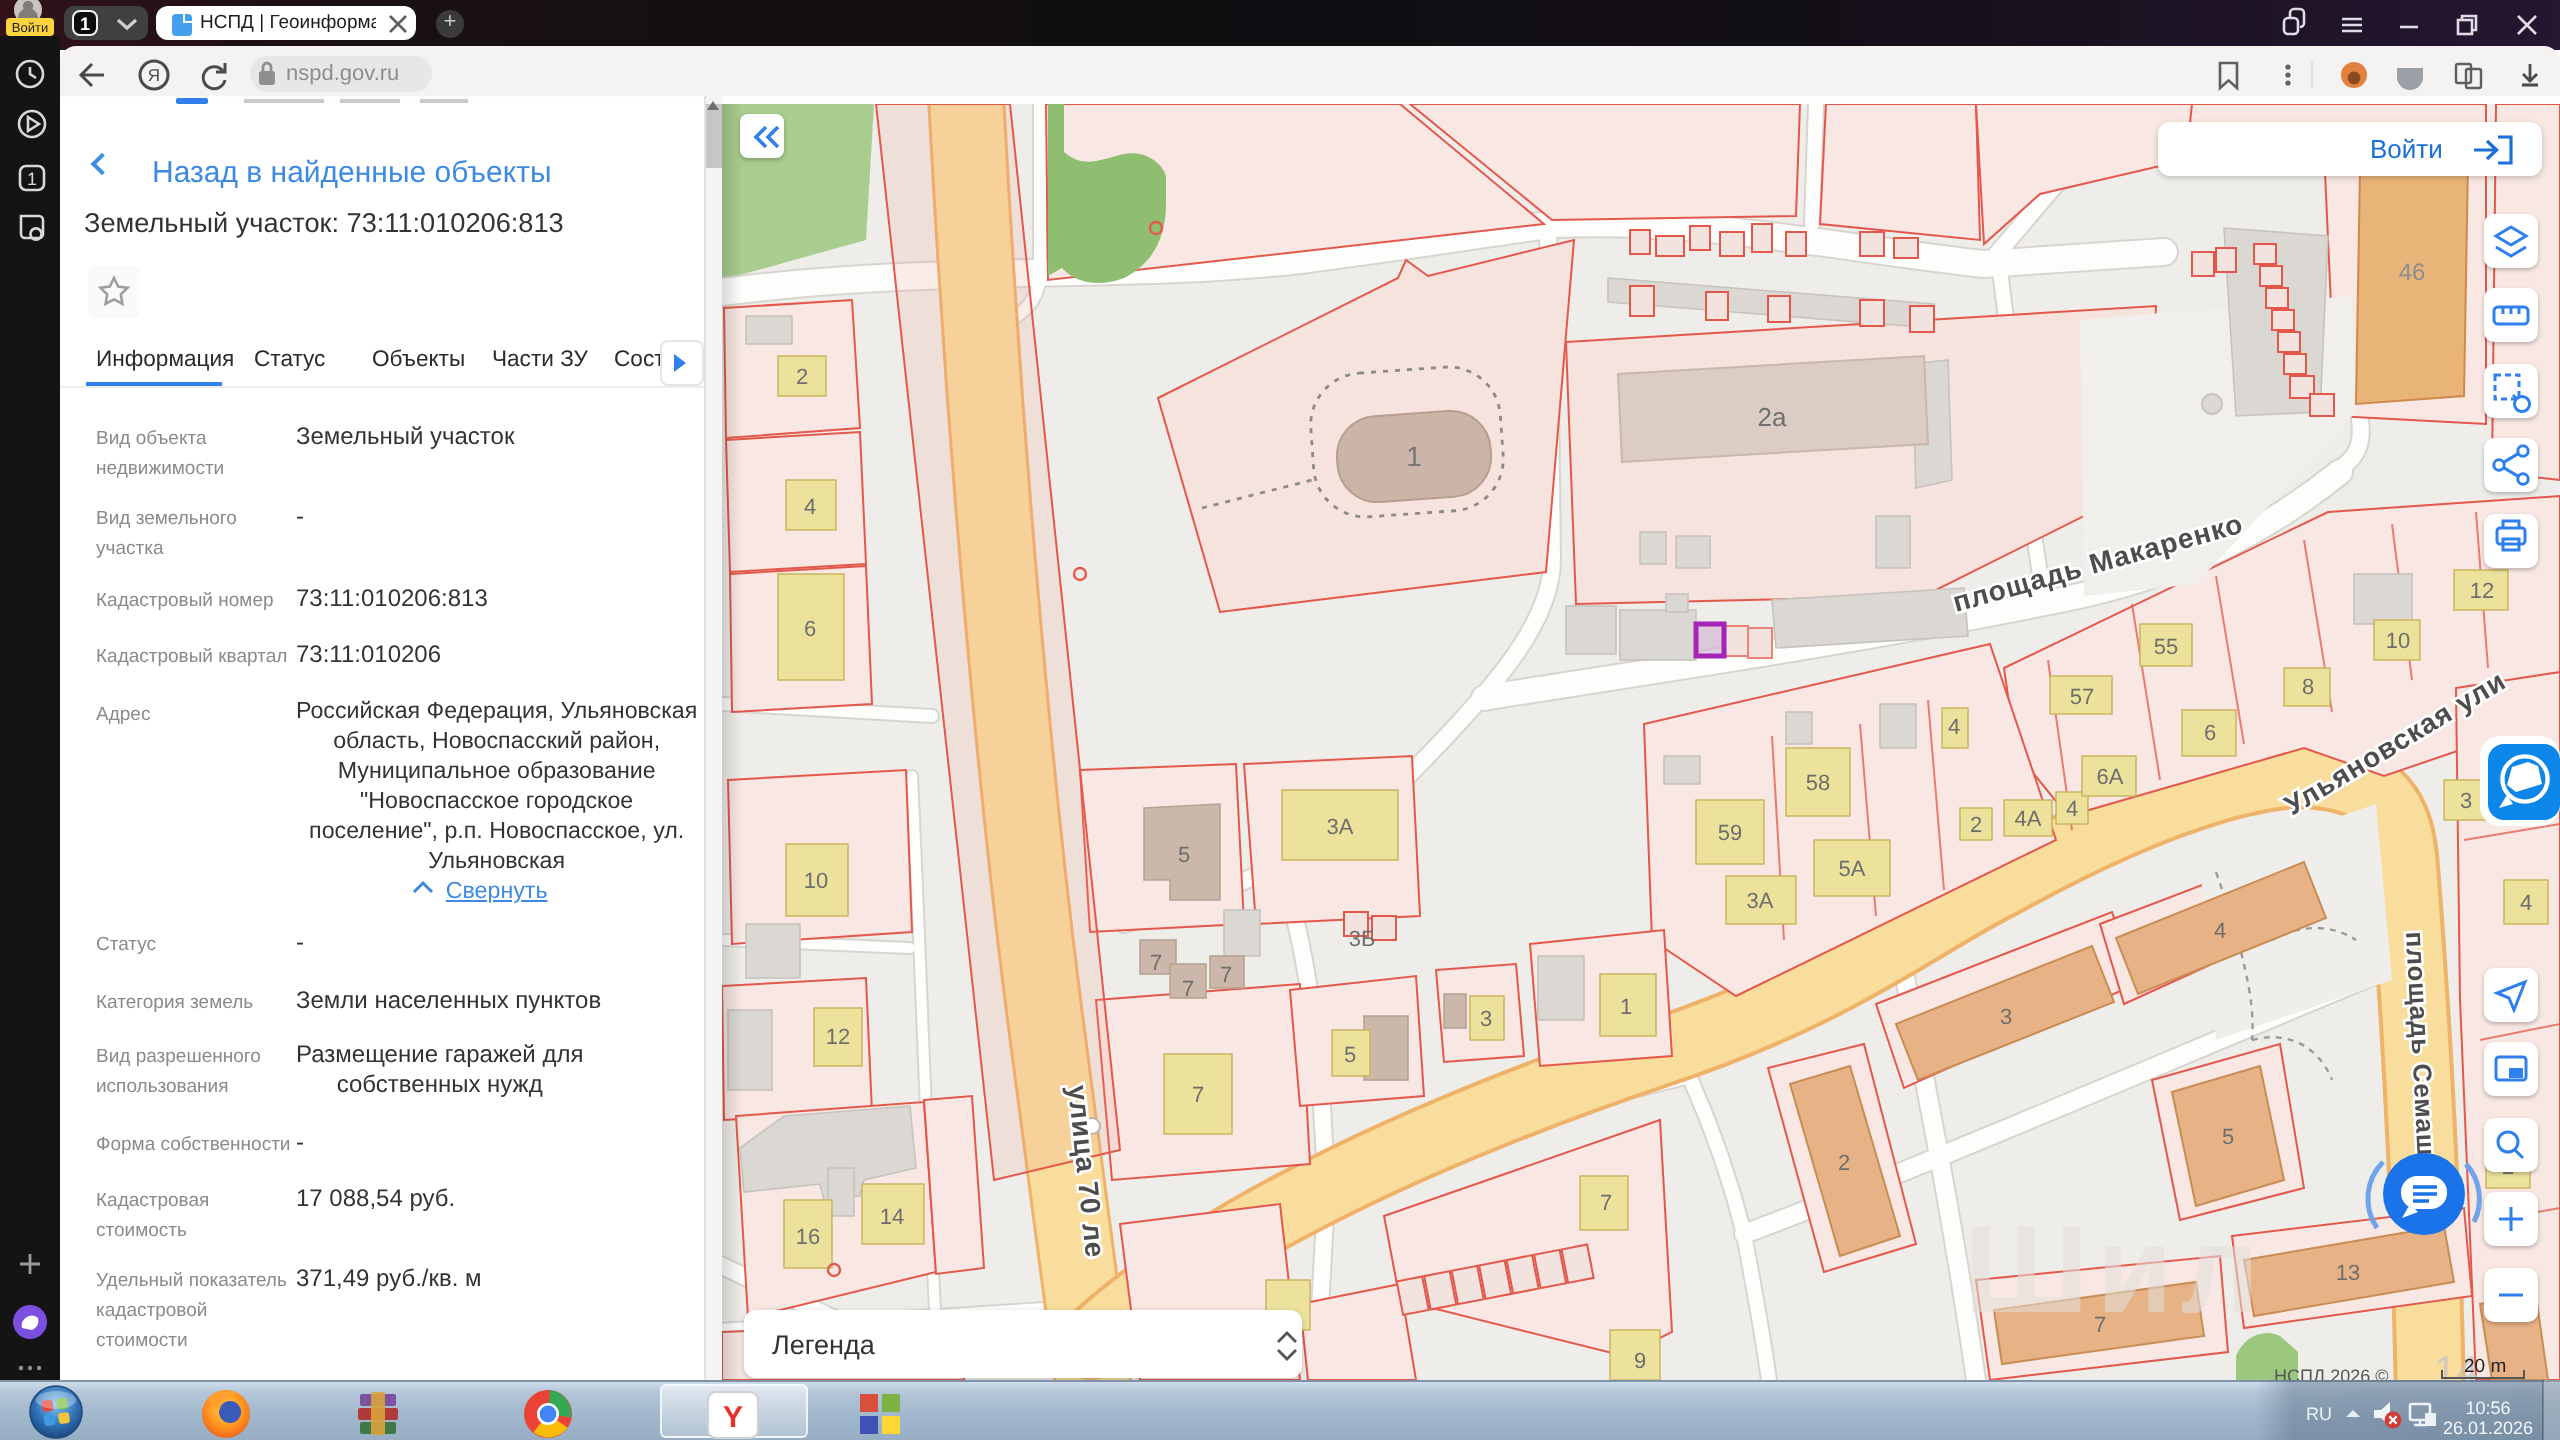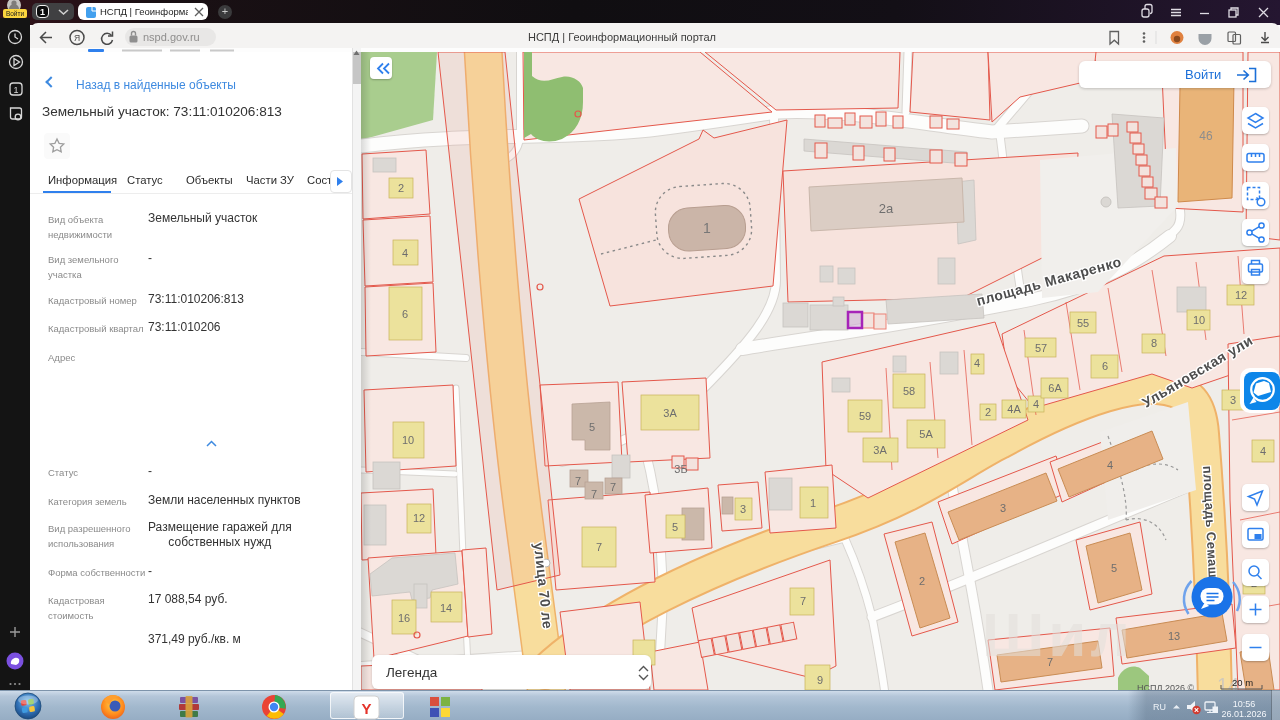--- a/index.html
+++ b/index.html
@@ -24,21 +24,21 @@
      color:#c9c9c9; font-size:11px; line-height:13px; text-align:center; }
 
   .addr { left:125px; top:28px; width:91px; height:18px; background:#e8e7e6; border-radius:9px; }
   .addrtext { left:143px; top:31px; font-size:11px; color:#8f8e8d;text-align:right; }
   .pagetitle { left:430px; top:31px; width:384px; text-align:center; font-size:11px; color:#3c3c3c; }
 
   
   .panel { left:30px; top:52px; width:322px; height:638px; background:#fff; }
   .sbtrack { left:352px; top:48px; width:9px; height:642px; background:#f4f4f4; border-left:1px solid #e2e2e2; }
   .sbthumb { left:353px; top:52px; width:8px; height:32px; background:#c6c6c6; }
-  .backlink { left:64px; top:78px; font-size:12px; color:#3e8ae0;padding-left:12px; }
+  .backlink { left:64px; top:78px; font-size:15px; color:#3e8ae0;padding-left:12px; }
   .backchev { left:47px; top:78px; width:8px; height:8px; border-left:2px solid #3e8ae0; border-bottom:2px solid #3e8ae0; transform:rotate(45deg); }
   .ptitle { left:42px; top:104px; font-size:13.6px; font-weight:400; color:#333; }
   .starbox { left:44px; top:133px; width:26px; height:26px; background:#fafafa; border-radius:4px; }
   .tabs { top:174px; font-size:11.3px; color:#2b2b2b; }
   .tabline { left:43px; top:191px; width:68px; height:2px; background:#2f80ed; }
   .tabsep { left:30px; top:193px; width:322px; height:1px; background:#ededed; }
   .tabarr { left:330px; top:170px; width:22px; height:23px; background:#fff; border:1px solid #e4e4e4; border-radius:4px; }
 
   .lbl { position:absolute; left:48px; font-size:9.5px; color:#8a8a8a; line-height:15px; white-space:nowrap; }
   .val { position:absolute; left:148px; font-size:12px; color:#333; line-height:15px; white-space:nowrap;text-align:center; }
@@ -78,21 +78,20 @@
   <div class="abs tabbar"></div>
   <div class="abs tab"></div>
   <div class="abs tabtitle">НСПД | Геоинформаци</div>
   <div class="abs groupchip"></div>
   <div class="abs groupin">1</div>
   <div class="abs plusbtn">+</div>
 
   <div class="abs toolbar"></div>
   <div class="abs addr"></div>
   <div class="abs addrtext">nspd.gov.ru</div>
-  <div class="abs pagetitle">НСПД | Геоинформационный портал</div>
   <div class="abs pagehead"></div>
 
   <div class="abs sidebar"></div>
 
   <div class="abs panel"></div>
   <div class="abs backchev"></div>
   <div class="abs backlink">Назад в найденные объекты</div>
   <div class="abs ptitle">Земельный участок: 73:11:010206:813</div>
   <div class="abs starbox"></div>
   <div class="abs tabs" style="left:48px">Информация</div>
@@ -106,30 +105,32 @@
 
   <div class="lbl" style="top:212px">Вид объекта<br>недвижимости</div>
   <div class="val" style="top:211px">Земельный участок</div>
   <div class="lbl" style="top:252px">Вид земельного<br>участка</div>
   <div class="val" style="top:251px">-</div>
   <div class="lbl" style="top:293px">Кадастровый номер</div>
   <div class="val" style="top:292px">73:11:010206:813</div>
   <div class="lbl" style="top:321px">Кадастровый квартал</div>
   <div class="val" style="top:320px">73:11:010206</div>
   <div class="lbl" style="top:350px">Адрес</div>
+  <div class="val" style="top:348px; font-size:11.6px">Российская Федерация, Ульяновская<br>область, Новоспасский район,<br>Муниципальное образование<br>"Новоспасское городское<br>поселение", р.п. Новоспасское, ул.<br>Ульяновская<br><span class="bluelink" style="text-decoration:underline">Свернуть</span></div>
   <div class="lbl" style="top:465px">Статус</div>
   <div class="val" style="top:464px">-</div>
   <div class="lbl" style="top:494px">Категория земель</div>
   <div class="val" style="top:493px">Земли населенных пунктов</div>
   <div class="lbl" style="top:521px">Вид разрешенного<br>использования</div>
   <div class="val" style="top:520px">Размещение гаражей для<br>собственных нужд</div>
   <div class="lbl" style="top:565px">Форма собственности</div>
   <div class="val" style="top:564px">-</div>
   <div class="lbl" style="top:593px">Кадастровая<br>стоимость</div>
   <div class="val" style="top:592px">17 088,54 руб.</div>
+  <div class="lbl" style="top:633px">Удельный показатель<br>кадастровой<br>стоимости</div>
   <div class="val" style="top:632px">371,49 руб./кв. м</div>
 
   <div class="abs sbtrack"></div>
   <div class="abs sbthumb"></div>
 
   <div class="abs mapwrap" id="mapwrap"><svg width="919" height="638" viewBox="361 52 919 638" font-family="Liberation Sans, sans-serif">
 <rect x="361" y="52" width="919" height="638" fill="#efede9"></rect>
 
 <polygon points="361,52 437,52 433,120 361,140" fill="#a9cd8e"></polygon>
 

